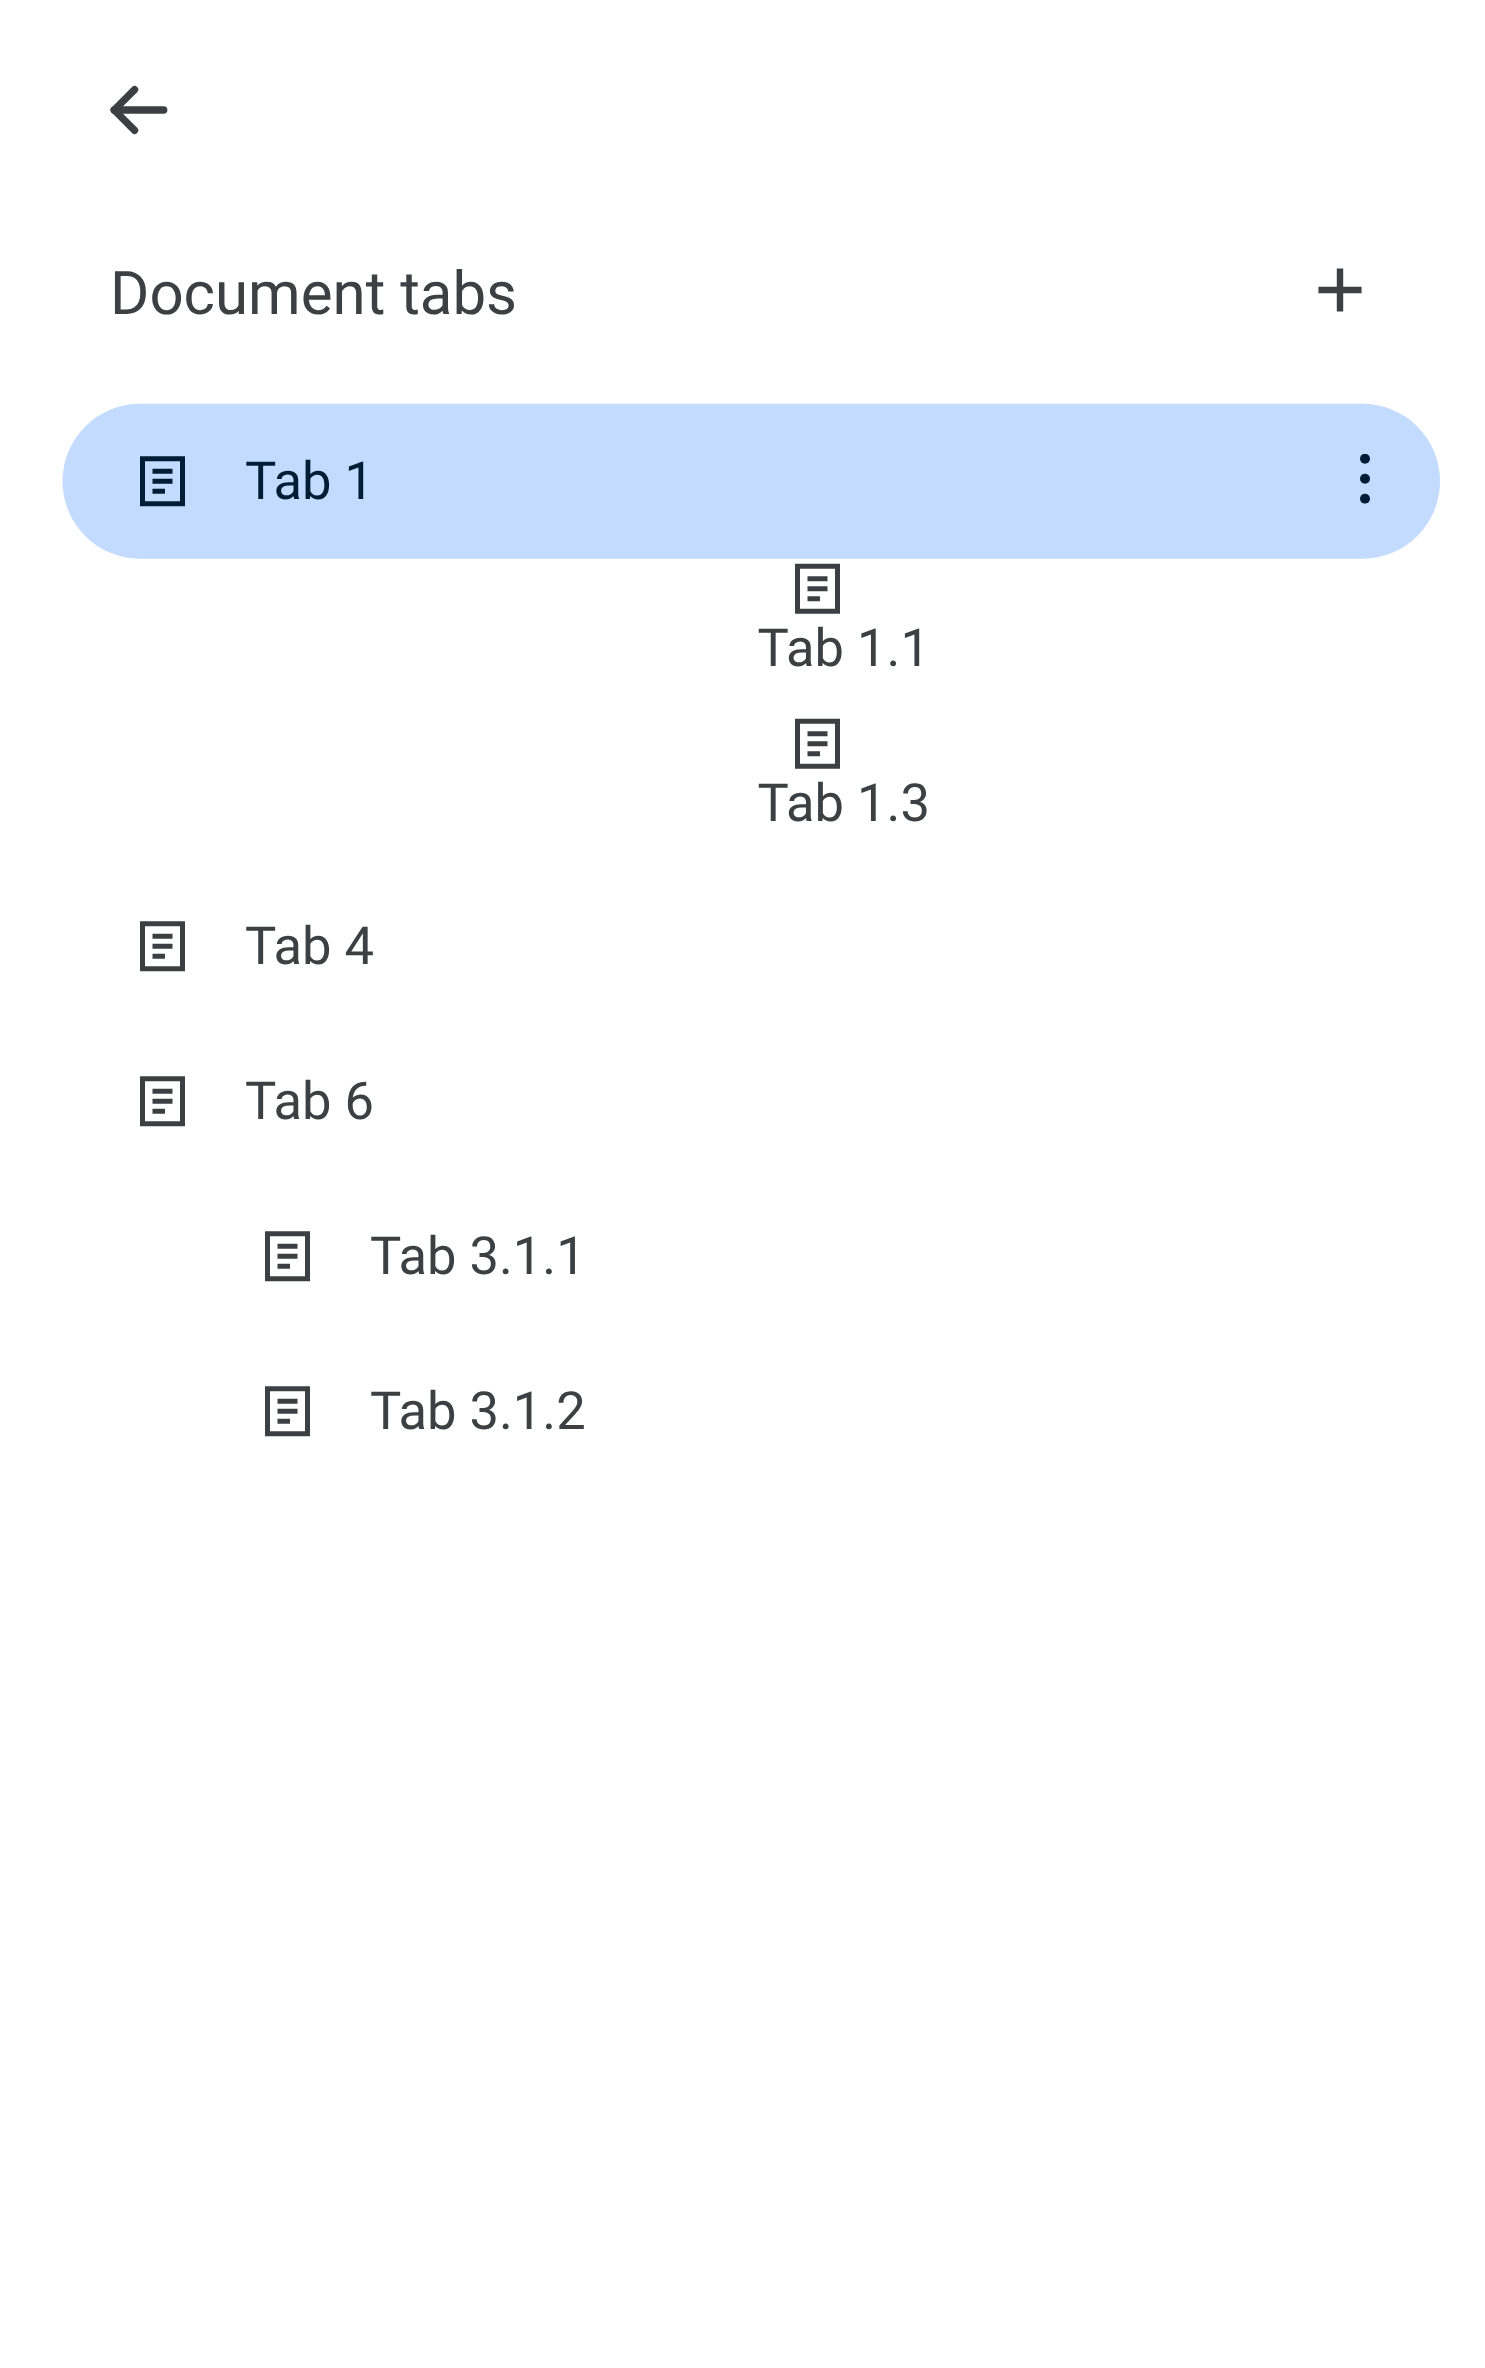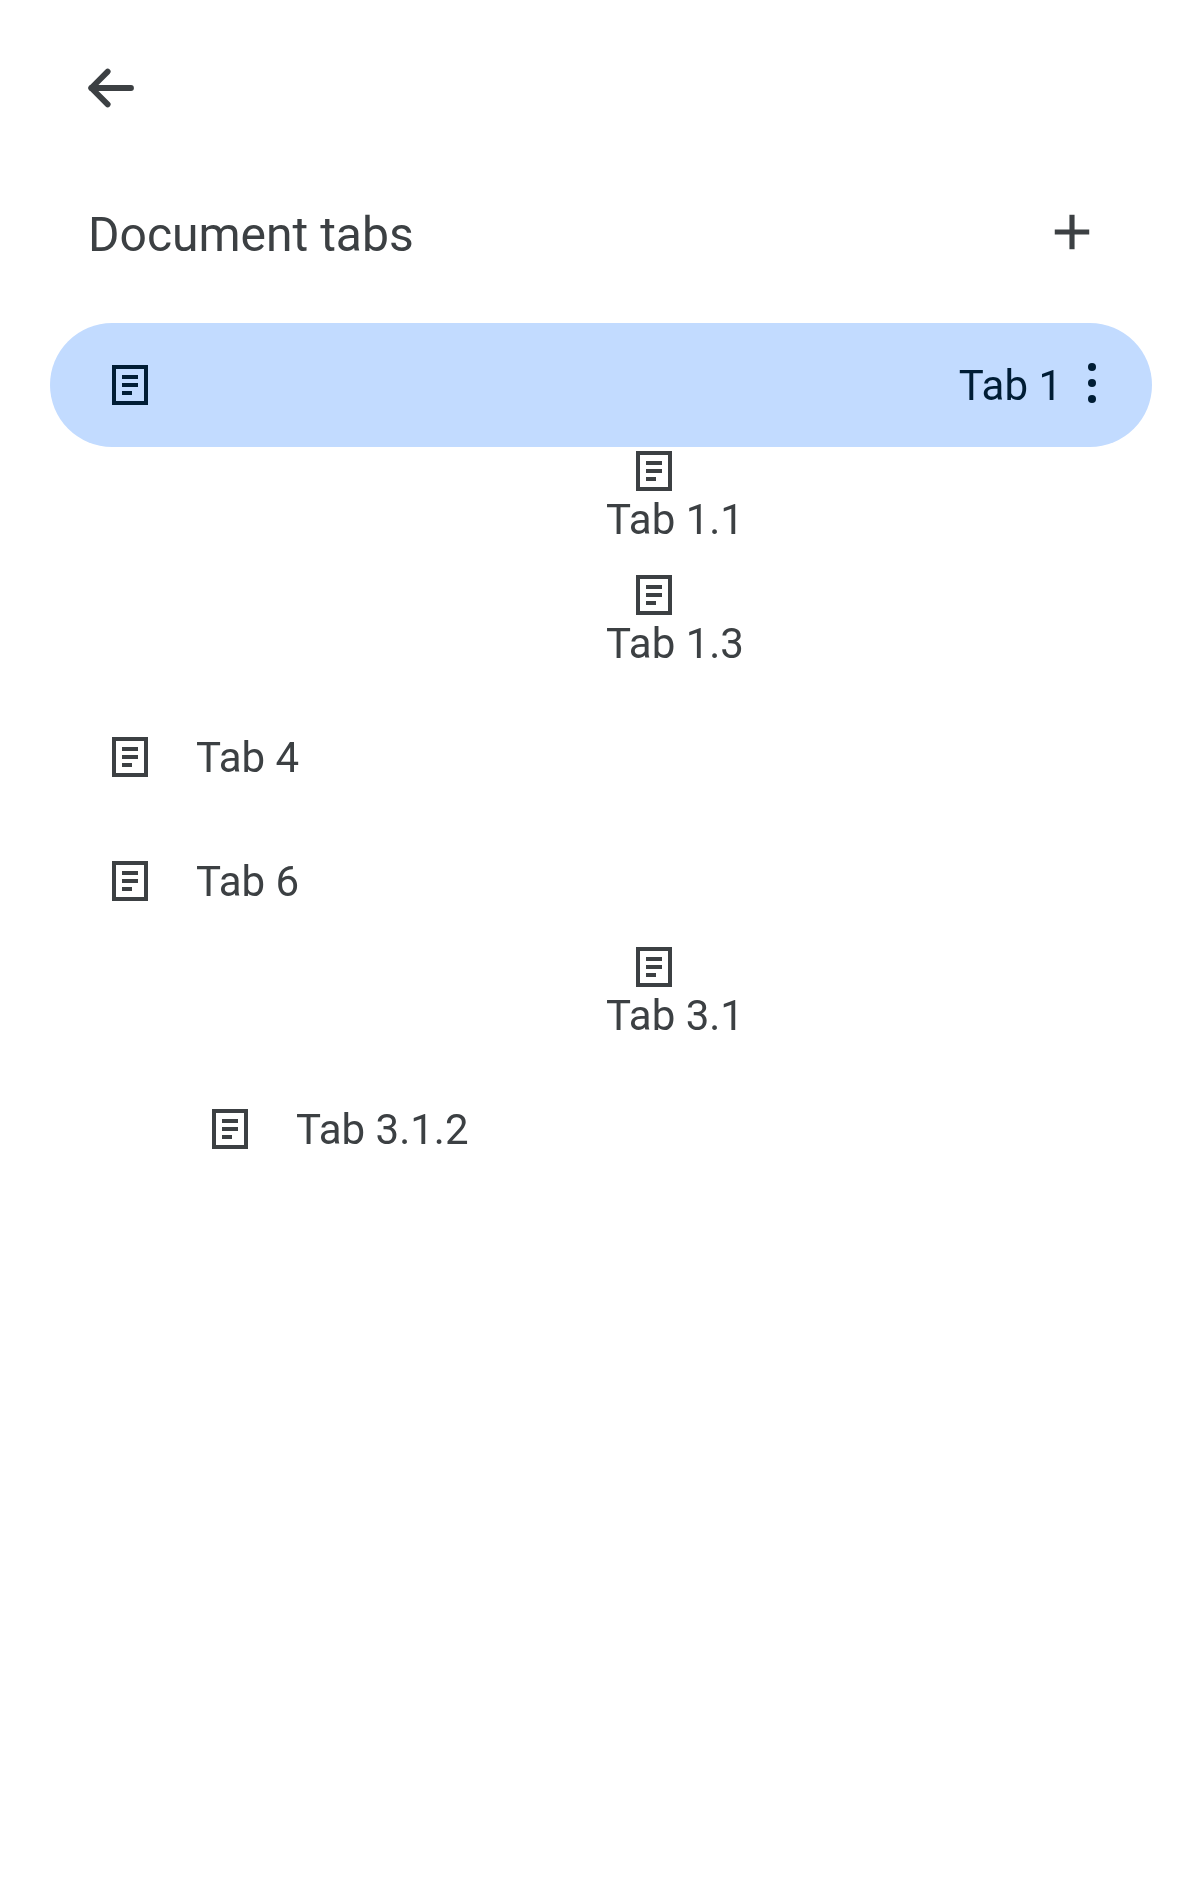--- a/index.html
+++ b/index.html
@@ -61,21 +61,20 @@
     .tab-item {
       display: flex;
       align-items: center;
       height: 124px;
       border-radius: 62px;
       padding-left: 0;
       cursor: pointer;
     }
     .tab-item.selected {
       background-color: #c2dbff;
-      text-align: right;
     }
     .tab-item.selected .doc-icon svg {
       stroke: #001d35;
     }
     .tab-item.selected .doc-icon svg rect,
     .tab-item.selected .doc-icon svg line {
       stroke: #001d35;
     }
     .tab-item.selected .tab-label {
       color: #001d35;
@@ -213,41 +212,41 @@
       <svg viewBox="0 0 24 24" fill="none" stroke="#3c4043" stroke-width="2">
         <rect x="4" y="3" width="16" height="18" rx="0"></rect>
         <line x1="8" y1="8" x2="16" y2="8"></line>
         <line x1="8" y1="12" x2="16" y2="12"></line>
         <line x1="8" y1="16" x2="13" y2="16"></line>
       </svg>
     </span>
     <span class="tab-label">Tab 6</span>
   </div>
 
-  <div class="tab-item level-1">
-    <span class="doc-icon">
-      <svg viewBox="0 0 24 24" fill="none" stroke="#3c4043" stroke-width="2">
-        <rect x="4" y="3" width="16" height="18" rx="0"></rect>
-        <line x1="8" y1="8" x2="16" y2="8"></line>
-        <line x1="8" y1="12" x2="16" y2="12"></line>
-        <line x1="8" y1="16" x2="13" y2="16"></line>
-      </svg>
-    </span>
-    <span class="tab-label">Tab 3.1</span>
-  </div>
-
 
   <div class="tab-item level-2">
     <span class="doc-icon">
       <svg viewBox="0 0 24 24" fill="none" stroke="#3c4043" stroke-width="2">
         <rect x="4" y="3" width="16" height="18" rx="0"></rect>
         <line x1="8" y1="8" x2="16" y2="8"></line>
         <line x1="8" y1="12" x2="16" y2="12"></line>
         <line x1="8" y1="16" x2="13" y2="16"></line>
       </svg>
     </span>
+    <span class="tab-label">Tab 3.1.1</span>
+  </div>
+
+  <div class="tab-item level-2">
+    <span class="doc-icon">
+      <svg viewBox="0 0 24 24" fill="none" stroke="#3c4043" stroke-width="2">
+        <rect x="4" y="3" width="16" height="18" rx="0"></rect>
+        <line x1="8" y1="8" x2="16" y2="8"></line>
+        <line x1="8" y1="12" x2="16" y2="12"></line>
+        <line x1="8" y1="16" x2="13" y2="16"></line>
+      </svg>
+    </span>
     <span class="tab-label">Tab 3.1.2</span>
   </div>
 
 </div>
 
 
 
 
 </body></html>

